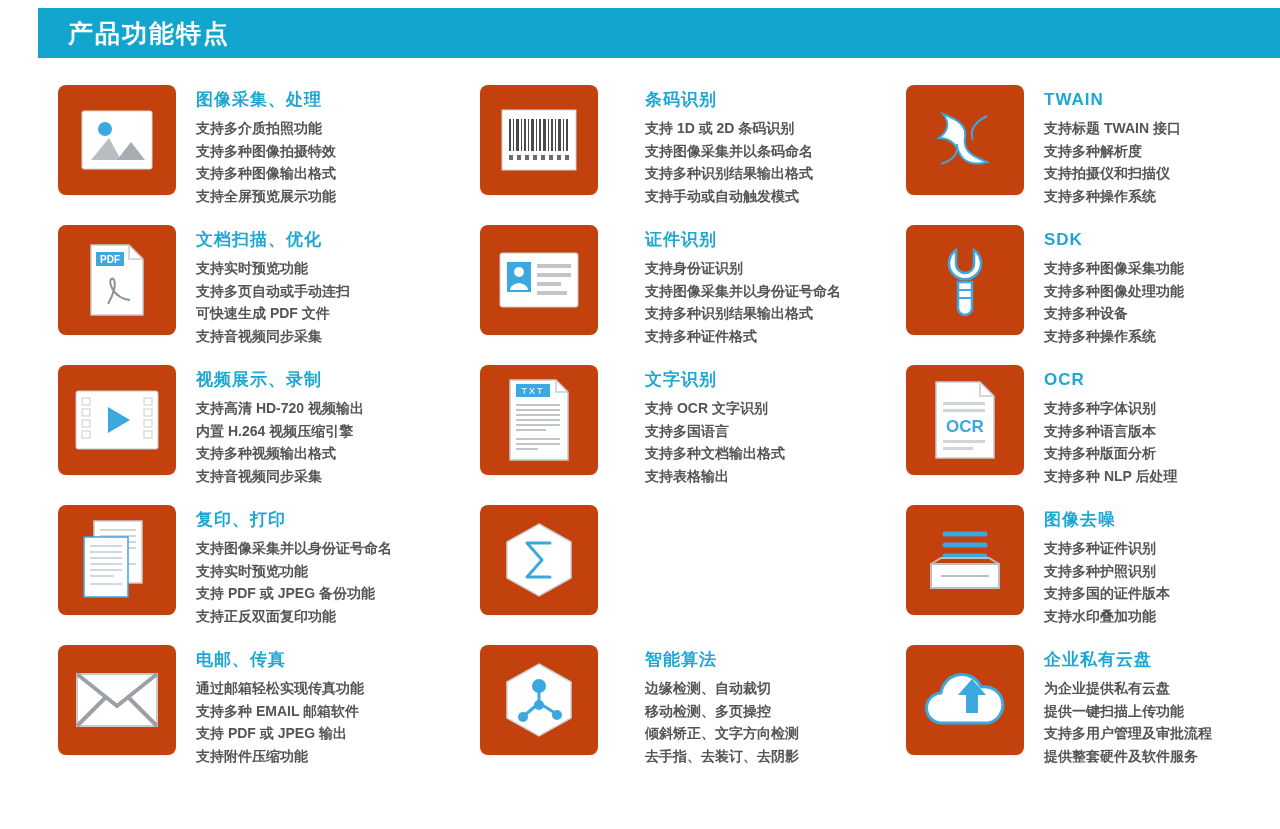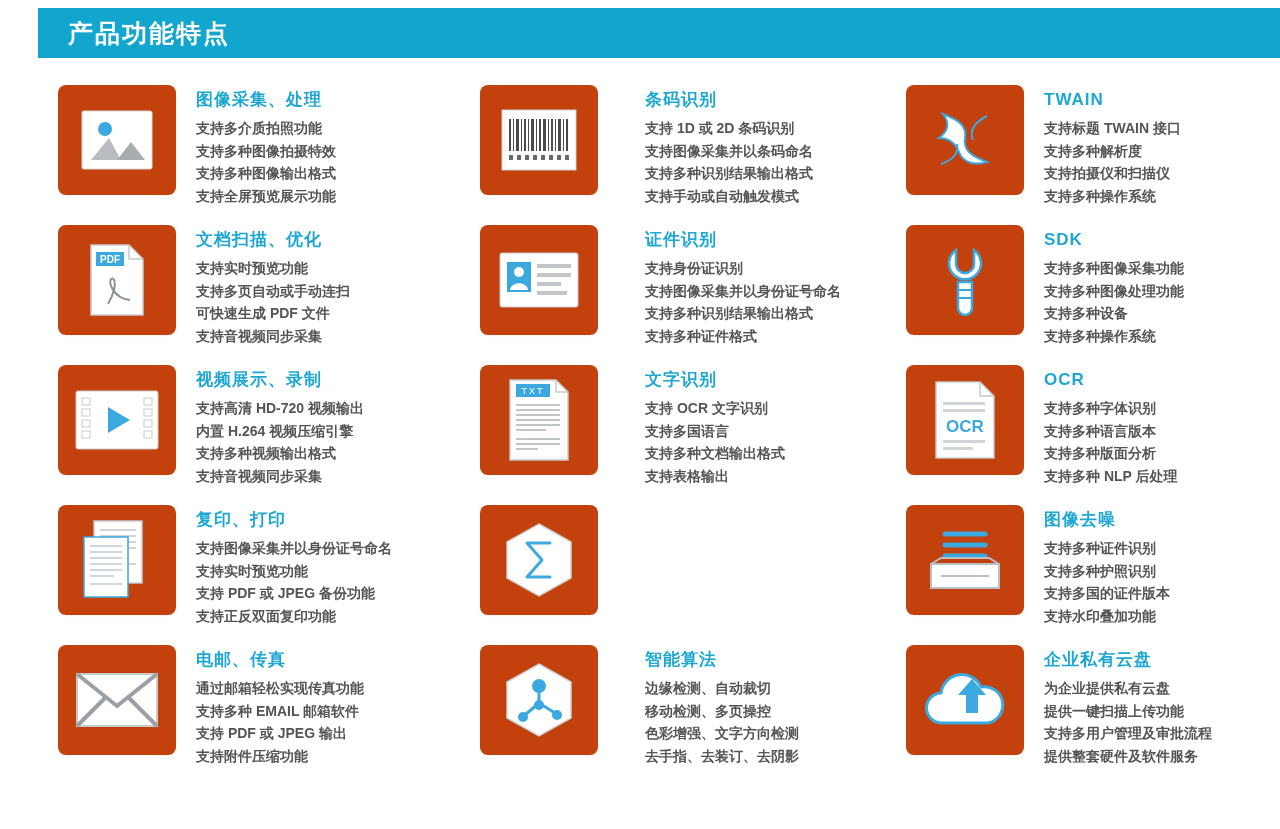--- a/index.html
+++ b/index.html
@@ -443,21 +443,21 @@
             <circle cx="36" cy="44" r="5" fill="#3ba8e0"></circle>
             <circle cx="20" cy="56" r="5" fill="#3ba8e0"></circle>
             <circle cx="54" cy="54" r="5" fill="#3ba8e0"></circle>
           </svg>
         </span>
       </div>
       <div class="text-col">
         <div class="feature-title">智能算法</div>
         <div class="feature-line">边缘检测、自动裁切</div>
         <div class="feature-line">移动检测、多页操控</div>
-        <div class="feature-line">色彩增强、文字方向检测</div>
+        <div class="feature-line">倾斜矫正、文字方向检测</div>
         <div class="feature-line">去手指、去装订、去阴影</div>
       </div>
     </div>
 
     <div class="cell col3">
       <div class="icon-box">
         <span>
           <svg width="90" height="62" viewBox="0 0 90 62">
             <path d="M22 54 a15 15 0 0 1 -1 -30 a21 21 0 0 1 40 -6 a14 14 0 0 1 7 36 z" fill="#ffffff" stroke="#3ba8e0" stroke-width="3" stroke-linejoin="round"></path>
             <polygon points="52,10 66,26 58,26 58,44 46,44 46,26 38,26" fill="#3ba8e0"></polygon>

